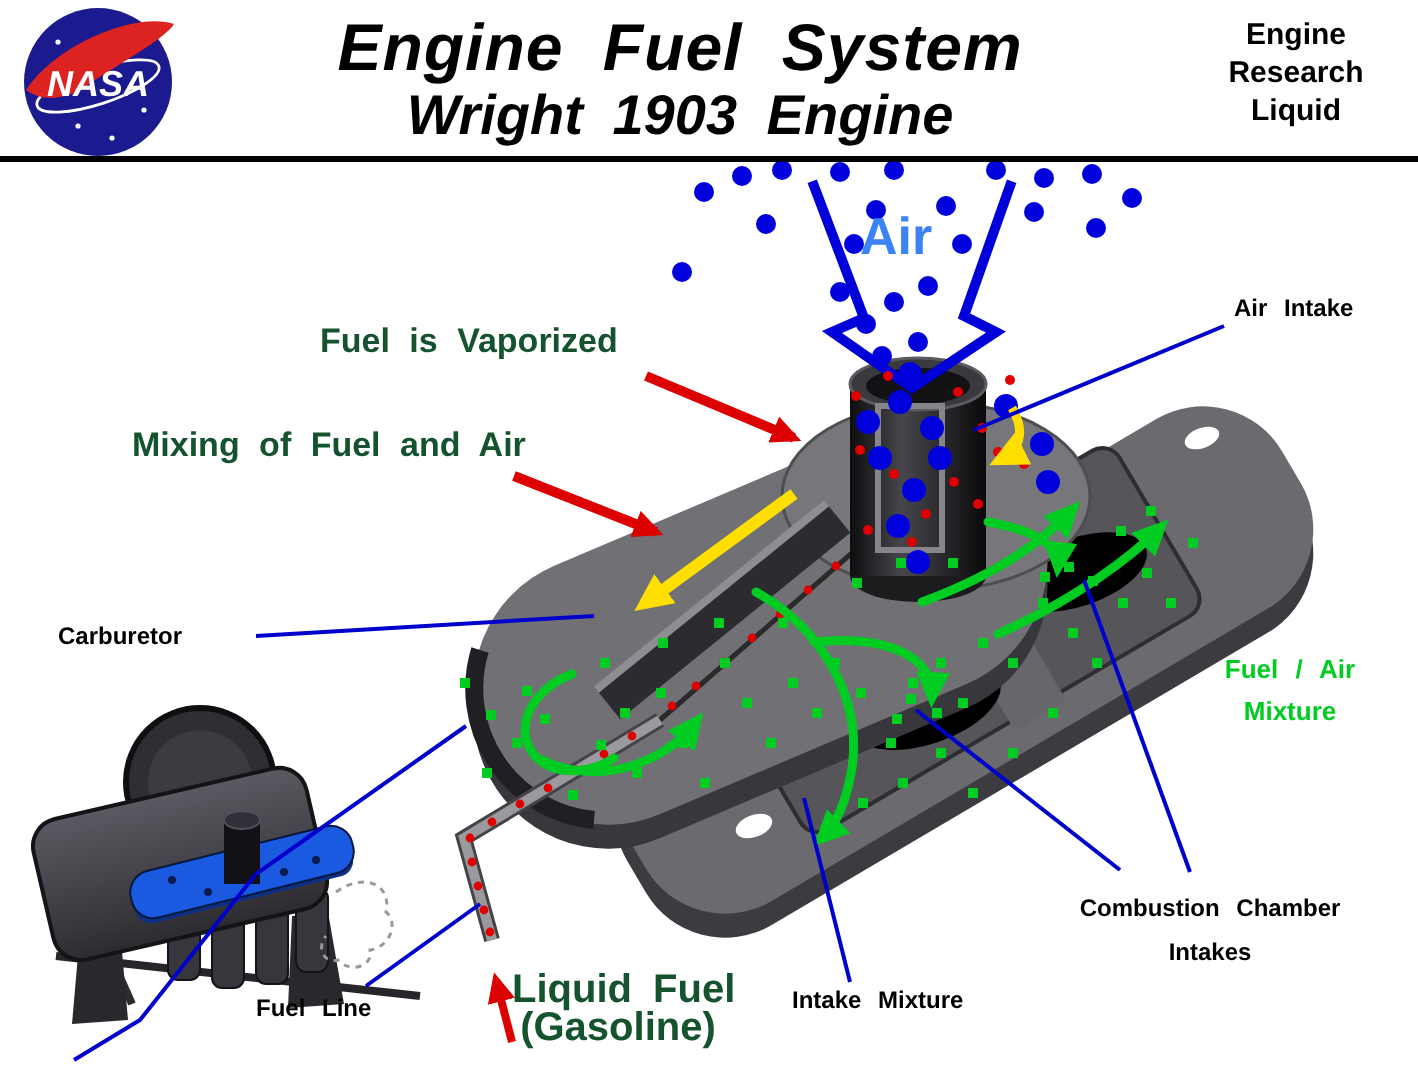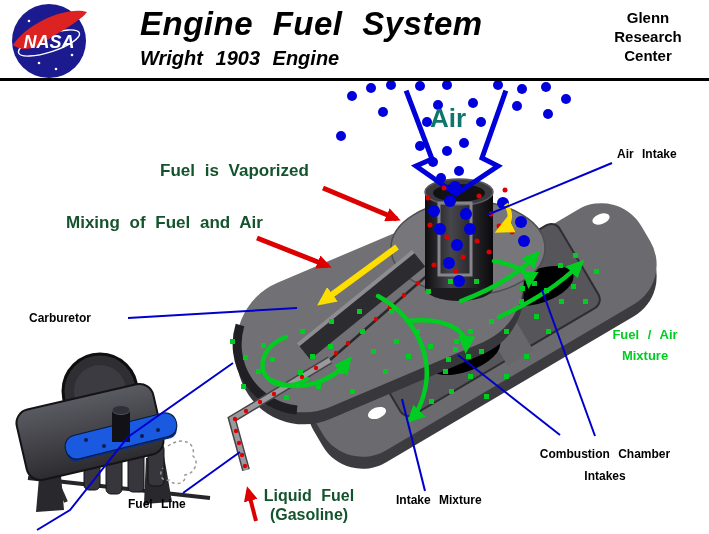--- a/index.html
+++ b/index.html
@@ -1,28 +1,28 @@
 <!DOCTYPE html>
 <html><head>
 <meta charset="utf-8">
 <style>
   html,body{margin:0;padding:0;background:#fff;}
   .stage{position:relative;width:709px;height:534px;background:#ffffff;overflow:hidden;
          font-family:"Liberation Sans",sans-serif;}
   .abs{position:absolute;}
-  .hdr-center{left:140px;top:4px;width:400px;text-align:left;}
+  .hdr-center{left:140px;top:4px;width:400px;text-align:center;}
   .title{font-size:33px;font-weight:900;font-style:italic;color:#000;letter-spacing:.5px;word-spacing:10px;line-height:40px;}
-  .subtitle{font-size:20px;font-weight:bold;font-style:italic;color:#000;word-spacing:7px;line-height:28px;}
+  .subtitle{font-size:28px;font-weight:bold;font-style:italic;color:#000;word-spacing:7px;line-height:28px;}
   .org{left:597px;top:8px;width:102px;text-align:center;font-size:15px;font-weight:bold;color:#000;line-height:19px;}
   .rule{left:0;top:78px;width:709px;height:3px;background:#000;}
   .label{font-weight:bold;white-space:nowrap;word-spacing:5px;}
   .lbl-black{color:#000;font-size:12px;}
   .lbl-red{color:#14532d;font-size:17px;}
   .lbl-green{color:#00cc22;font-size:13px;margin-top:32px;}
-  .lbl-blue{color:#0f766e;}
+  .lbl-blue{color:#3b82f6;}
   .center{text-align:center;}
   svg{position:absolute;left:0;top:0;}
 </style>
 </head>
 <body>
 
 <div class="stage">
 
   <svg width="709" height="534" viewBox="0 0 709 534">
     <defs>
@@ -286,23 +286,23 @@
     <path d="M 4,42 C 20,18 60,3 78,9 C 74,16 52,28 34,40 C 24,47 12,48 4,42 Z" fill="#dd2222"></path>
     <text x="40" y="45" text-anchor="middle" font-family="Liberation Sans, sans-serif" font-style="italic" font-weight="bold" font-size="18" fill="#ffffff">NASA</text>
   </svg>
 
   <div class="abs hdr-center">
     <div class="title">Engine Fuel System</div>
     <div class="subtitle">Wright 1903 Engine</div>
   </div>
 
   <div class="abs org">
-    <div>Glenn</div>
+    <div>Engine</div>
     <div>Research</div>
-    <div>Center</div>
+    <div>Liquid</div>
   </div>
 
   <div class="abs rule"></div>
 
   <div class="abs label lbl-blue" style="left:430px;top:103px;font-size:26px;">Air</div>
 
   <div class="abs label lbl-black" style="left:617px;top:147px;">Air Intake</div>
 
   <div class="abs label lbl-red" style="left:160px;top:161px;">Fuel is Vaporized</div>
 
@@ -317,18 +317,18 @@
 
   <div class="abs label lbl-black center" style="left:503px;top:443px;width:204px;line-height:22px;">
     <div>Combustion Chamber</div>
     <div>Intakes</div>
   </div>
 
   <div class="abs label lbl-black" style="left:396px;top:493px;">Intake Mixture</div>
 
   <div class="abs label lbl-black" style="left:128px;top:497px;">Fuel Line</div>
 
-  <div class="abs label lbl-red center" style="left:256px;top:486px;width:106px;font-size:16px;line-height:19px;">
+  <div class="abs label lbl-red center" style="left:256px;top:486px;width:106px;font-size:20px;line-height:19px;">
     <div>Liquid Fuel</div>
     <div>(Gasoline)</div>
   </div>
 
 </div>
 
 </body></html>

